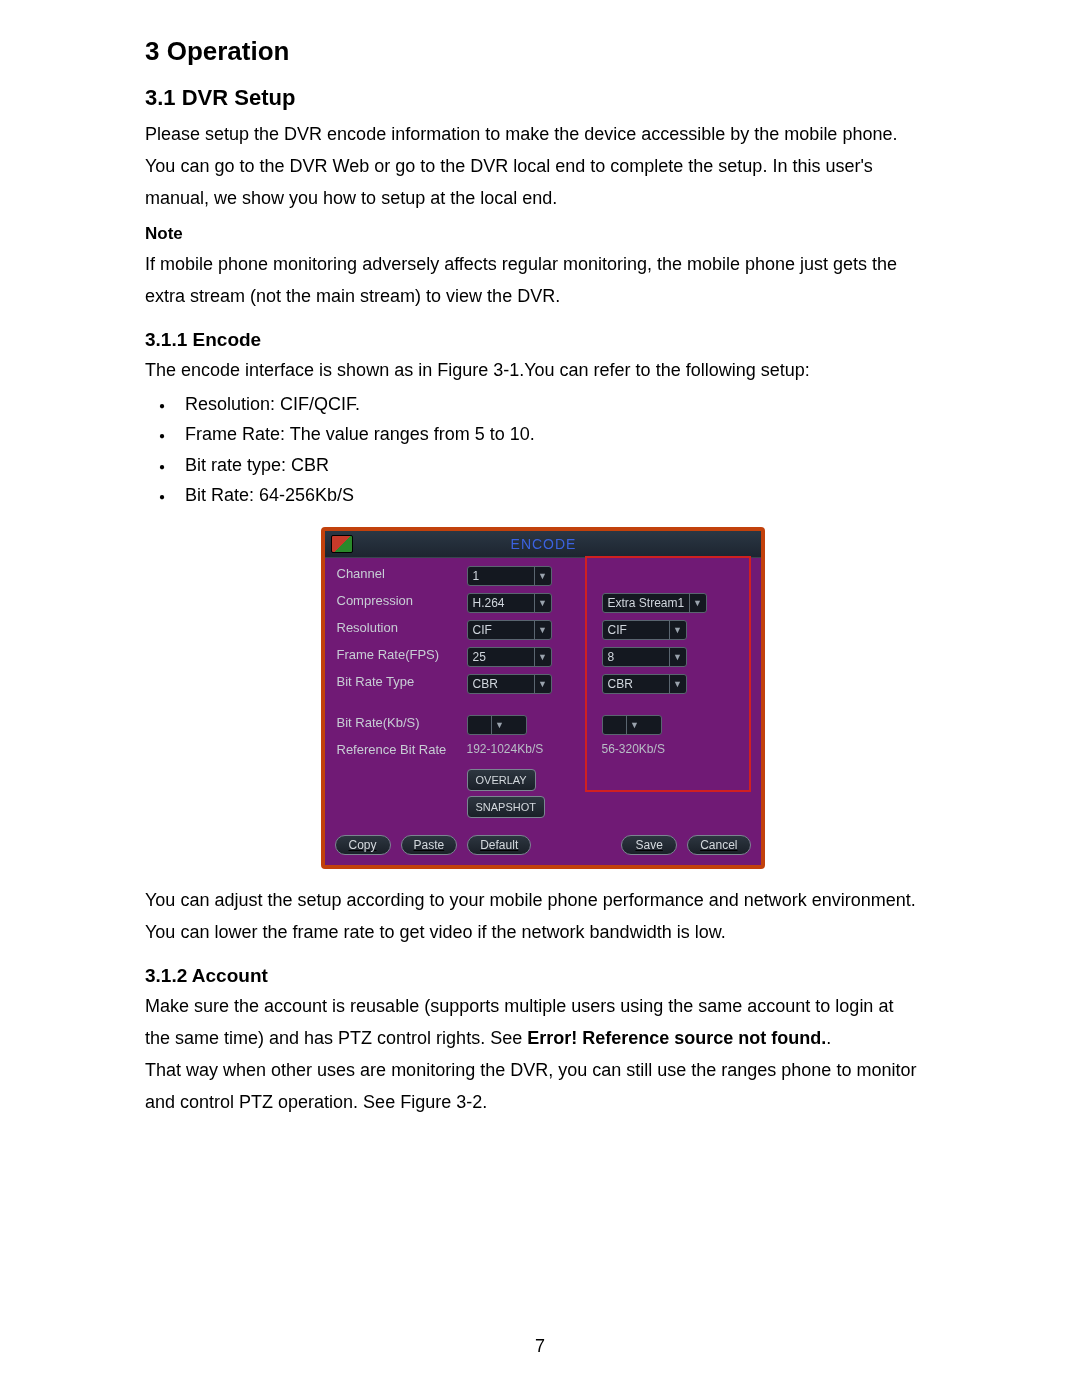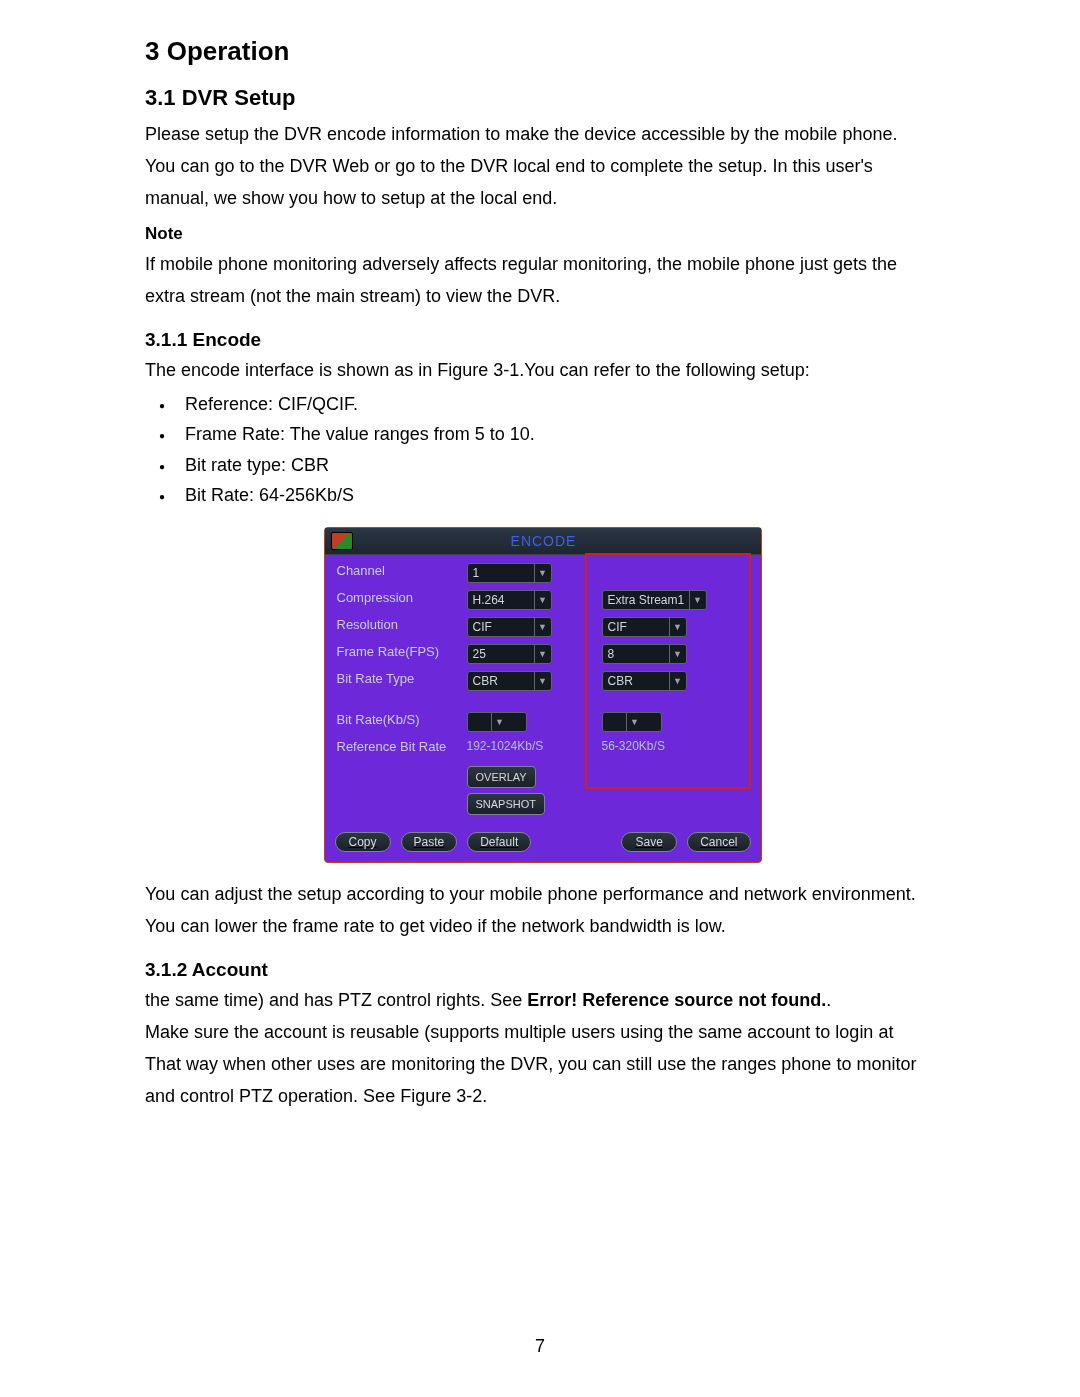--- a/index.html
+++ b/index.html
@@ -14,21 +14,21 @@
   .note-label { font-size:17px; font-weight:bold; margin-top:8px; }
   ul.bullets { list-style:none; padding:0; margin:4px 0 16px 0; }
   ul.bullets li { font-size:18px; line-height:1.7; padding-left:40px; position:relative; }
   ul.bullets li::before { content:"\25CF"; position:absolute; left:14px; font-size:10px; top:8px; }
 
   .figwrap { text-align:center; margin:6px 0 18px 0; }
   .caption { font-size:18px; margin-top:18px; }
 
   
   .dlg { width:436px; margin:12px auto; text-align:left;
-         background:#6d28d9; border:1px solid #c2410c; border-radius:4px;
+         background:#701a75; border:4px solid #c2410c; border-radius:4px;
          font-family:Arial,Helvetica,sans-serif; }
   .dlg .titlebar { height:26px; background:linear-gradient(#2b3744,#1d2530);
                    border-bottom:1px solid #3a444f; display:flex; align-items:center; }
   .dlg .titlebar .ticon { width:20px; height:16px; margin-left:6px;
     background:linear-gradient(135deg,#c63a2a 0 50%,#2a8a2a 50% 100%);
     border:1px solid #000; border-radius:2px; }
   .dlg .titlebar .ttext { flex:1; text-align:center; color:#3b62e0; font-size:14px;
                           letter-spacing:1px; font-weight:500; }
 
   .dlg .body { padding:8px 10px 6px 12px; }
@@ -79,21 +79,21 @@
   <p>You can go to the DVR Web or go to the DVR local end to complete the setup. In this user's</p>
   <p>manual, we show you how to setup at the local end.</p>
 
   <p class="note-label">Note</p>
   <p>If mobile phone monitoring adversely affects regular monitoring, the mobile phone just gets the</p>
   <p>extra stream (not the main stream) to view the DVR.</p>
 
   <h3>3.1.1   Encode</h3>
   <p>The encode interface is shown as in Figure 3-1.You can refer to the following setup:</p>
   <ul class="bullets">
-    <li>Reference: CIF/QCIF.</li>
+    <li>Resolution: CIF/QCIF.</li>
     <li>Frame Rate: The value ranges from 5 to 10.</li>
     <li>Bit rate type: CBR</li>
     <li>Bit Rate: 64-256Kb/S</li>
   </ul>
 
   <div class="figwrap">
     <div class="dlg rel">
       <div class="titlebar">
         <span class="ticon"></span>
         <span class="ttext">ENCODE</span>
@@ -219,21 +219,21 @@
         <span class="btn">Save</span>
         <span class="btn">Cancel</span>
       </div>
     </div>
   </div>
 
   <p>You can adjust the setup according to your mobile phone performance and network environment.</p>
   <p>You can lower the frame rate to get video if the network bandwidth is low.</p>
 
   <h3>3.1.2   Account</h3>
+  <p>Make sure the account is reusable (supports multiple users using the same account to login at</p>
   <p>
     <span>the same time) and has PTZ control rights.  See </span><b>Error! Reference source not found.</b><span>.</span>
   </p>
-  <p>Make sure the account is reusable (supports multiple users using the same account to login at</p>
   <p>That way when other uses are monitoring the DVR, you can still use the ranges phone to monitor</p>
   <p>and control PTZ operation. See Figure 3-2.</p>
 
   <div class="page-number">7</div>
 </div>
 
 </body></html>

